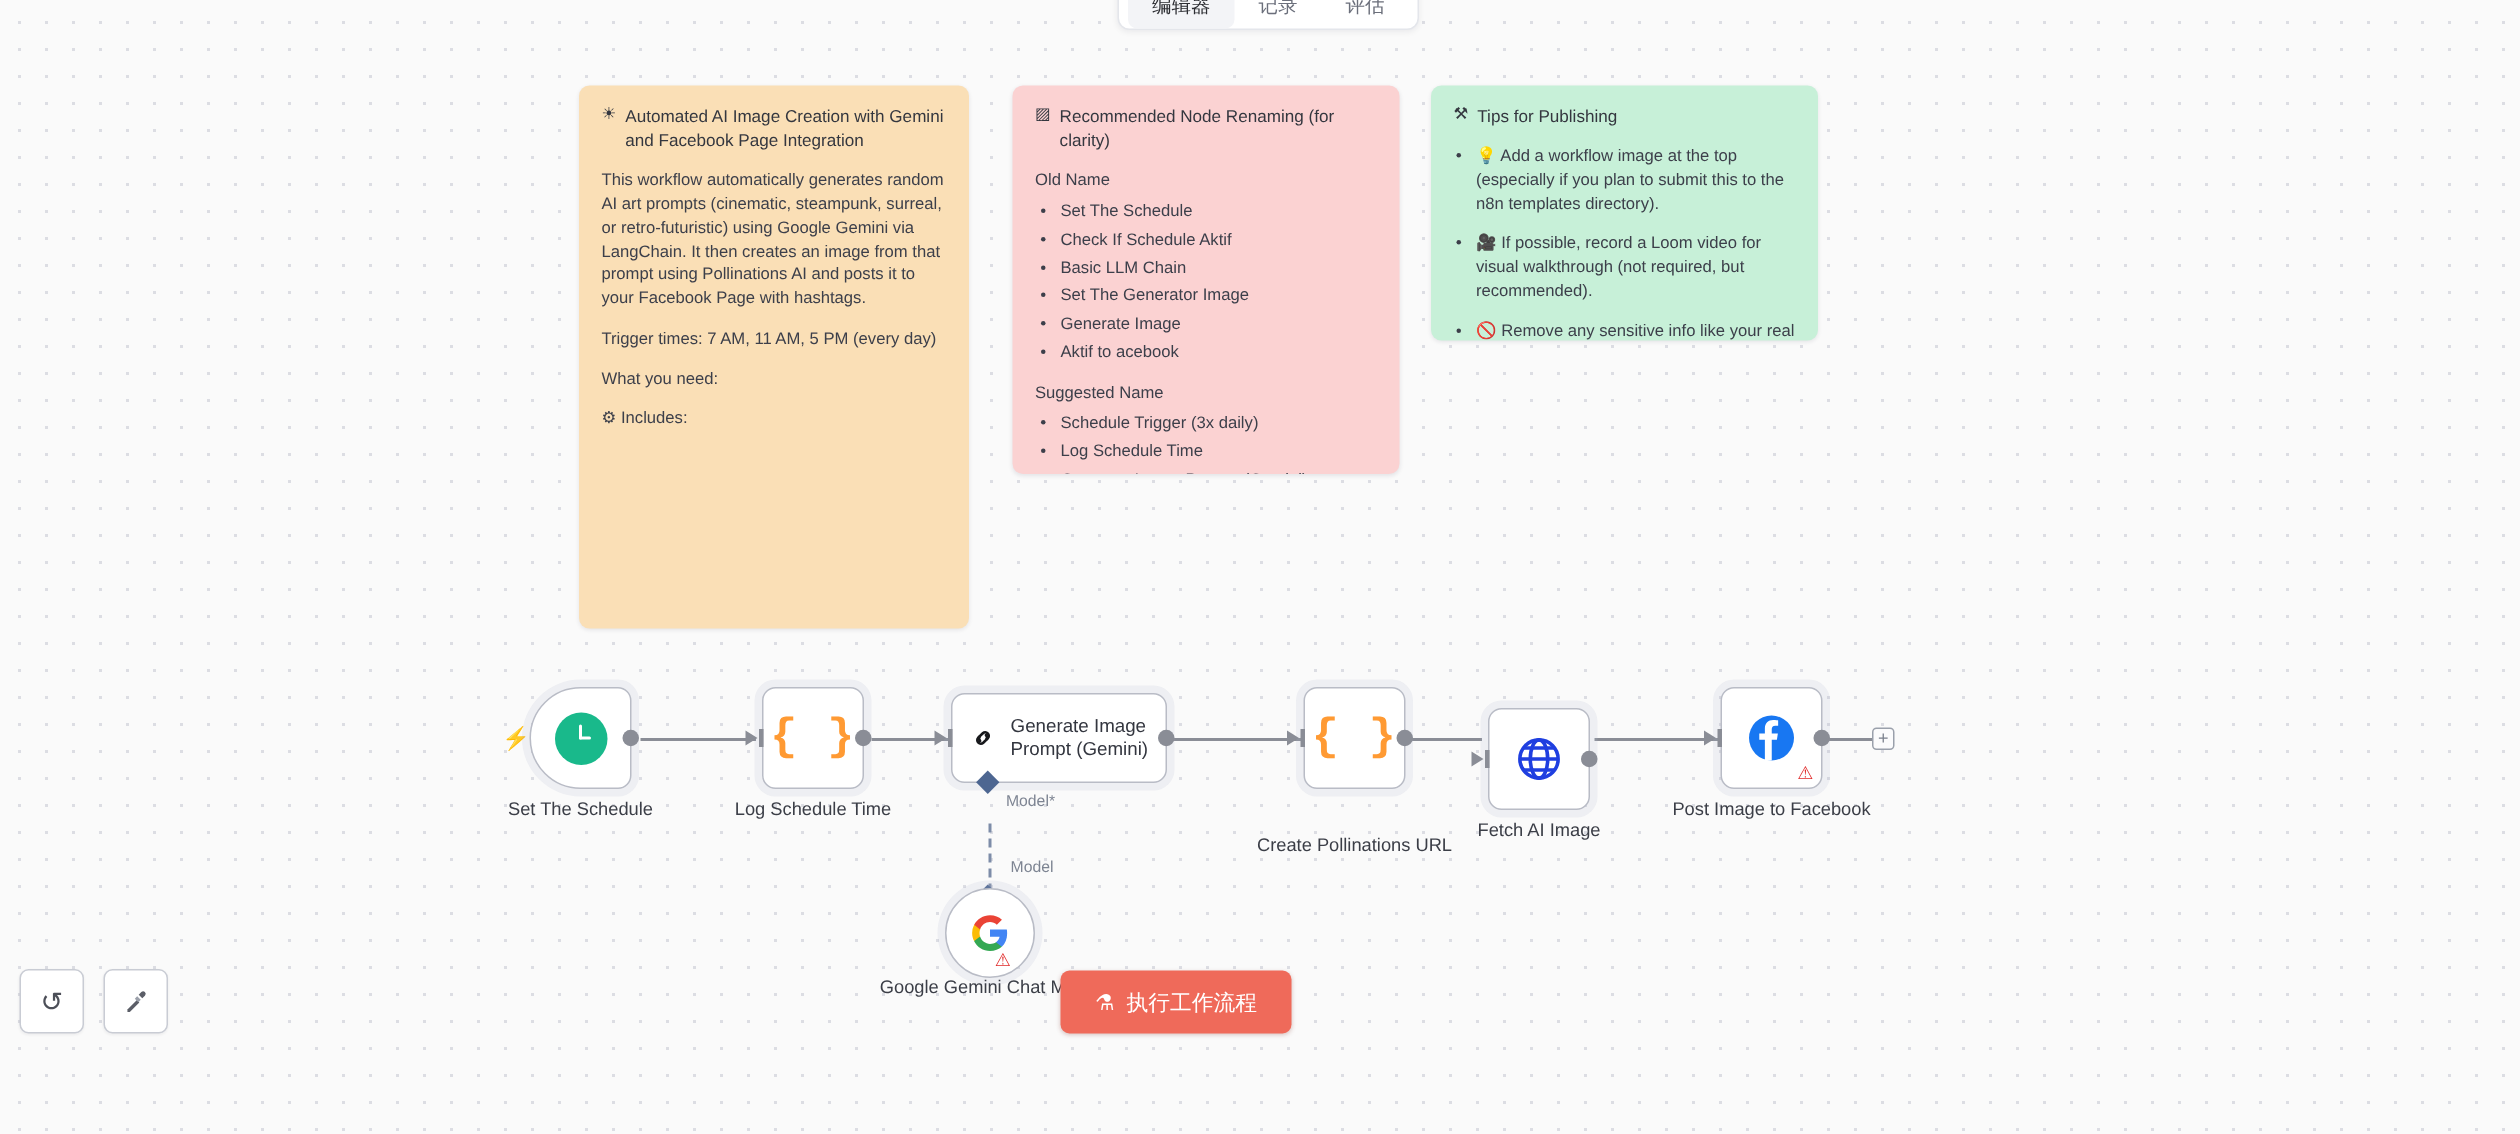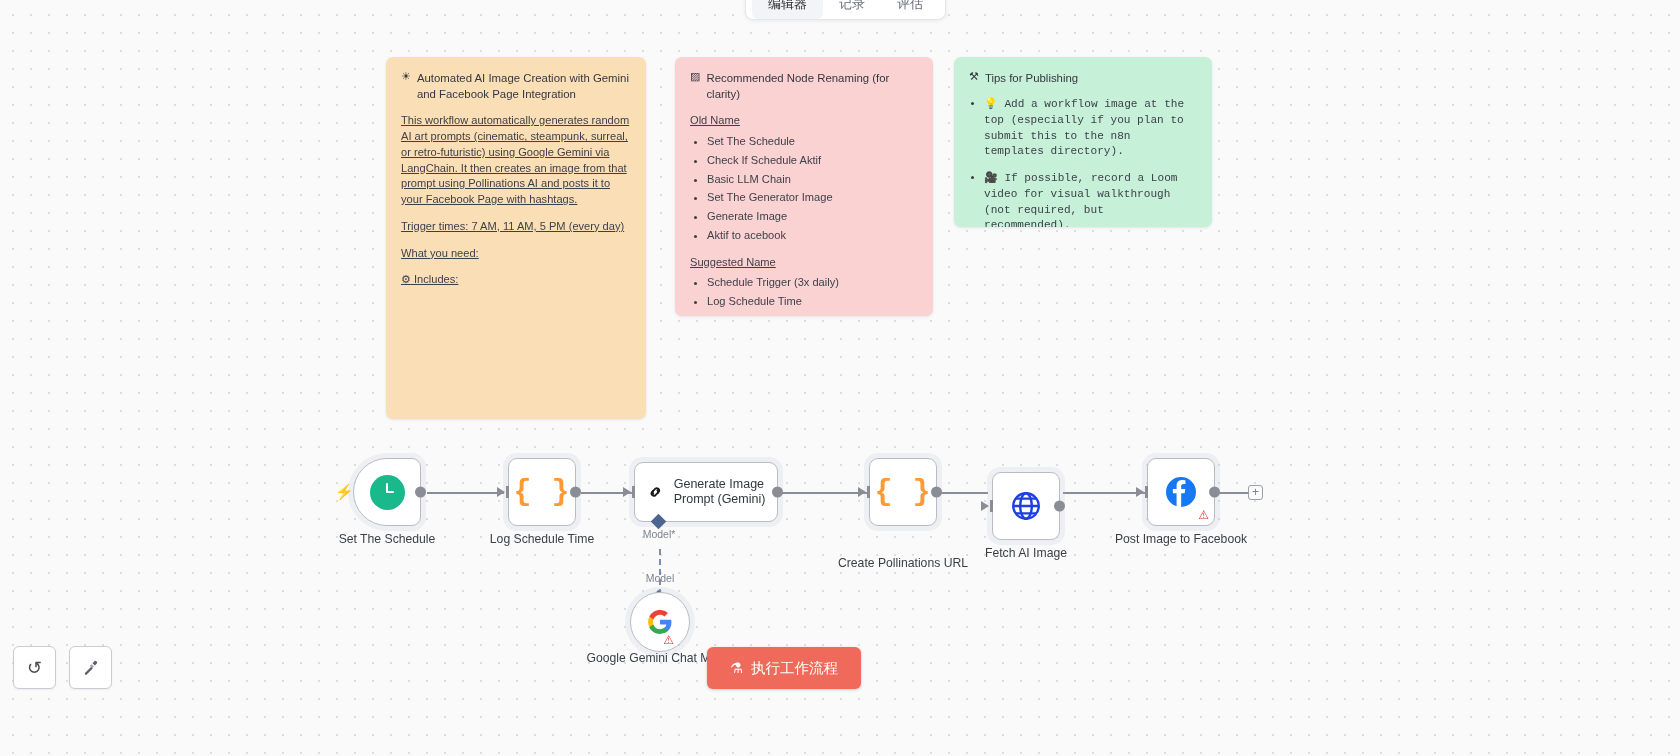--- a/index.html
+++ b/index.html
@@ -51,31 +51,31 @@
     color: #3c3f4a;
     box-shadow: 0 1px 3px rgba(30,30,60,.10);
     overflow: hidden;
   }
   .sticky .s-title {
     font-size: 11.4px;
     margin-bottom: 11px;
     display: flex; gap: 6px; align-items: flex-start;
     color: #34373f;
   }
-  .sticky p { margin: 0 0 11px 0; text-decoration: underline; }
+  .sticky p { margin: 0 0 11px 0; }
   .sticky p:last-child { margin-bottom: 0; }
   .sticky ul { margin: 0 0 11px 0; padding-left: 17px; }
   .sticky li { margin: 0 0 3px 0; }
   .sticky .sub { margin: 0 0 5px 0; }
   .emoji { font-size: 11px; line-height: 1.25; }
 
   #note-orange { left: 386px; top: 57px; width: 260px; height: 362px; background: #fadfb6; }
   #note-pink   { left: 675px; top: 57px; width: 258px; height: 259px; background: #fbd2d2; }
   #note-green  { left: 954px; top: 57px; width: 258px; height: 170px; background: #c7f0d8; }
-  #note-green ul { padding-left: 15px; font-family: Liberation Mono, monospace; }
+  #note-green ul { padding-left: 15px; }
   #note-green li { margin-bottom: 11px; }
   #note-green li:last-child { margin-bottom: 0; }
 
   
   .node-wrap { position: absolute; }
   .node-box {
     position: relative;
     background: #ffffff;
     border: 1px solid #b9bcc6;
     border-radius: 9px;
@@ -148,20 +148,21 @@
     position: absolute;
     width: 11px; height: 11px;
     background: #4d6691;
     transform: rotate(45deg);
   }
   .sub-label {
     position: absolute;
     font-size: 10.5px; color: #7d8492;
     white-space: nowrap;
     transform: translateX(-50%);
+    margin-left: 28px;
   }
   .dashed-line {
     position: absolute;
     border-left: 2px dashed #7d8ca8;
     height: 46px;
   }
   .circle-node {
     position: absolute;
     width: 60px; height: 60px; border-radius: 50%;
     background: #ffffff; border: 1px solid #b9bcc6;

